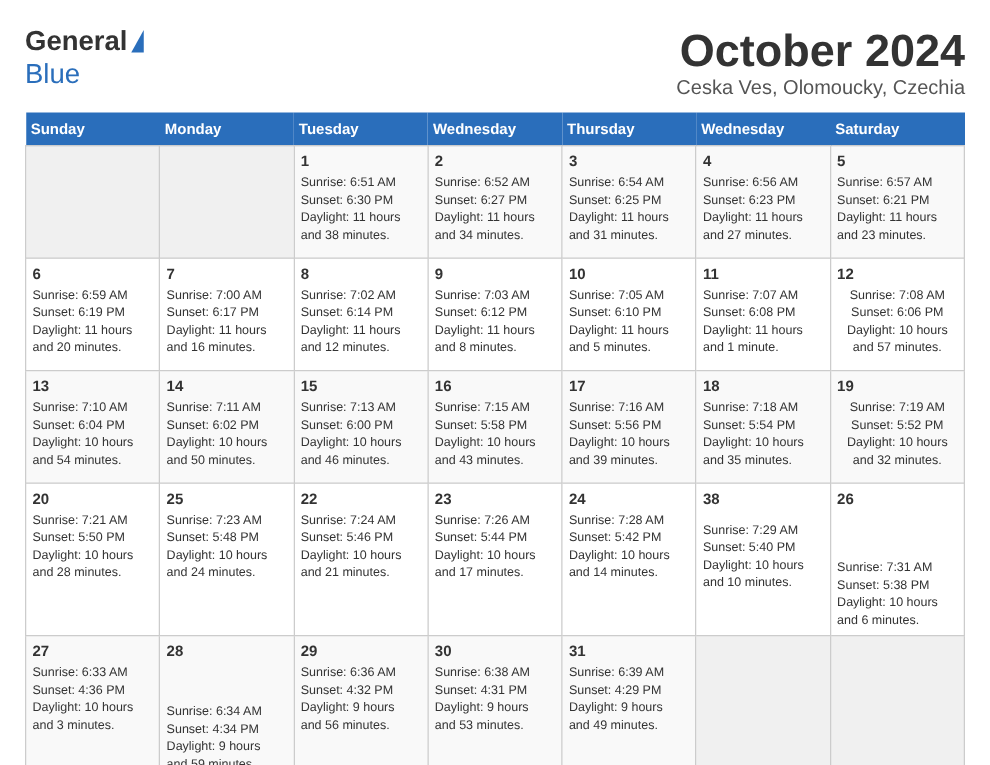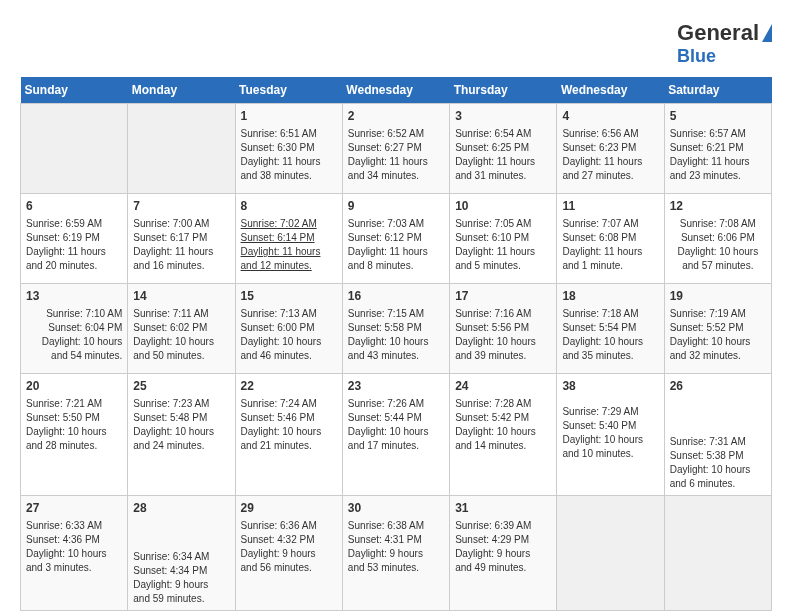--- a/index.html
+++ b/index.html
@@ -5,21 +5,21 @@
     * { margin: 0; padding: 0; box-sizing: border-box; }
     body {
       font-family: Arial, sans-serif;
       background: #fff;
       width: 792px;
       min-height: 612px;
       padding: 20px;
     }
     .header {
       display: flex;
-      justify-content: flex-end;
+      justify-content: space-between;
       align-items: flex-start;
       margin-bottom: 10px;
     }
     .logo {
       display: flex;
       flex-direction: column;
       align-items: flex-start;
     }
     .logo-line {
       display: flex;
@@ -82,22 +82,26 @@
 </head>
 <body>
 
 <div class="header">
   <div class="logo">
     <div class="logo-line">
       <span style="font-size:22px;font-weight:bold;color:#333;">General</span>
       <span style="display:inline-block;width:0;height:0;border-left:10px solid transparent;border-right:0px solid transparent;border-bottom:18px solid #2a6ebb;margin-left:3px;vertical-align:middle;"></span>
     </div>
     <div>
-      <span style="font-size:18px;font-weight:bold;color:#2a6ebb;">Blue</span>
+      <span style="font-size:22px;font-weight:normal;color:#2a6ebb;">Blue</span>
     </div>
+  </div>
+  <div class="title-section">
+    <div class="month-title">October 2024</div>
+    <div class="location-title">Ceska Ves, Olomoucky, Czechia</div>
   </div>
 </div>
 
 <table>
   <thead>
     <tr>
     <th>Sunday</th>
         <th>Monday</th>
         <th>Tuesday</th>
         <th>Wednesday</th>
@@ -156,21 +160,21 @@
         </td>
         <td>
           <span class="day-num">7</span>
           <div class="day-info" style="white-space: pre-line;">Sunrise: 7:00 AM
 Sunset: 6:17 PM
 Daylight: 11 hours
 and 16 minutes.</div>
         </td>
         <td>
           <span class="day-num">8</span>
-          <div class="day-info" style="white-space: pre-line; text-decoration: underline;">Sunrise: 7:02 AM
+          <div class="day-info" style="white-space: pre-line;">Sunrise: 7:02 AM
 Sunset: 6:14 PM
 Daylight: 11 hours
 and 12 minutes.</div>
         </td>
         <td>
           <span class="day-num">9</span>
           <div class="day-info" style="white-space: pre-line;">Sunrise: 7:03 AM
 Sunset: 6:12 PM
 Daylight: 11 hours
 and 8 minutes.</div>
@@ -193,21 +197,21 @@
           <span class="day-num">12</span>
           <div class="day-info" style="white-space: pre-line; text-align: center;">Sunrise: 7:08 AM
 Sunset: 6:06 PM
 Daylight: 10 hours
 and 57 minutes.</div>
         </td>
       </tr>
       <tr>
         <td>
           <span class="day-num">13</span>
-          <div class="day-info" style="white-space: pre-line; text-align: right;">Sunrise: 7:10 AM
+          <div class="day-info" style="white-space: pre-line;">Sunrise: 7:10 AM
 Sunset: 6:04 PM
 Daylight: 10 hours
 and 54 minutes.</div>
         </td>
         <td>
           <span class="day-num">14</span>
           <div class="day-info" style="white-space: pre-line;">Sunrise: 7:11 AM
 Sunset: 6:02 PM
 Daylight: 10 hours
 and 50 minutes.</div>
@@ -235,21 +239,21 @@
         </td>
         <td>
           <span class="day-num">18</span>
           <div class="day-info" style="white-space: pre-line;">Sunrise: 7:18 AM
 Sunset: 5:54 PM
 Daylight: 10 hours
 and 35 minutes.</div>
         </td>
         <td>
           <span class="day-num">19</span>
-          <div class="day-info" style="white-space: pre-line;">Sunrise: 7:19 AM
+          <div class="day-info" style="white-space: pre-line; text-align: center;">Sunrise: 7:19 AM
 Sunset: 5:52 PM
 Daylight: 10 hours
 and 32 minutes.</div>
         </td>
       </tr>
       <tr>
         <td>
           <span class="day-num">20</span>
           <div class="day-info" style="white-space: pre-line;">Sunrise: 7:21 AM
 Sunset: 5:50 PM

